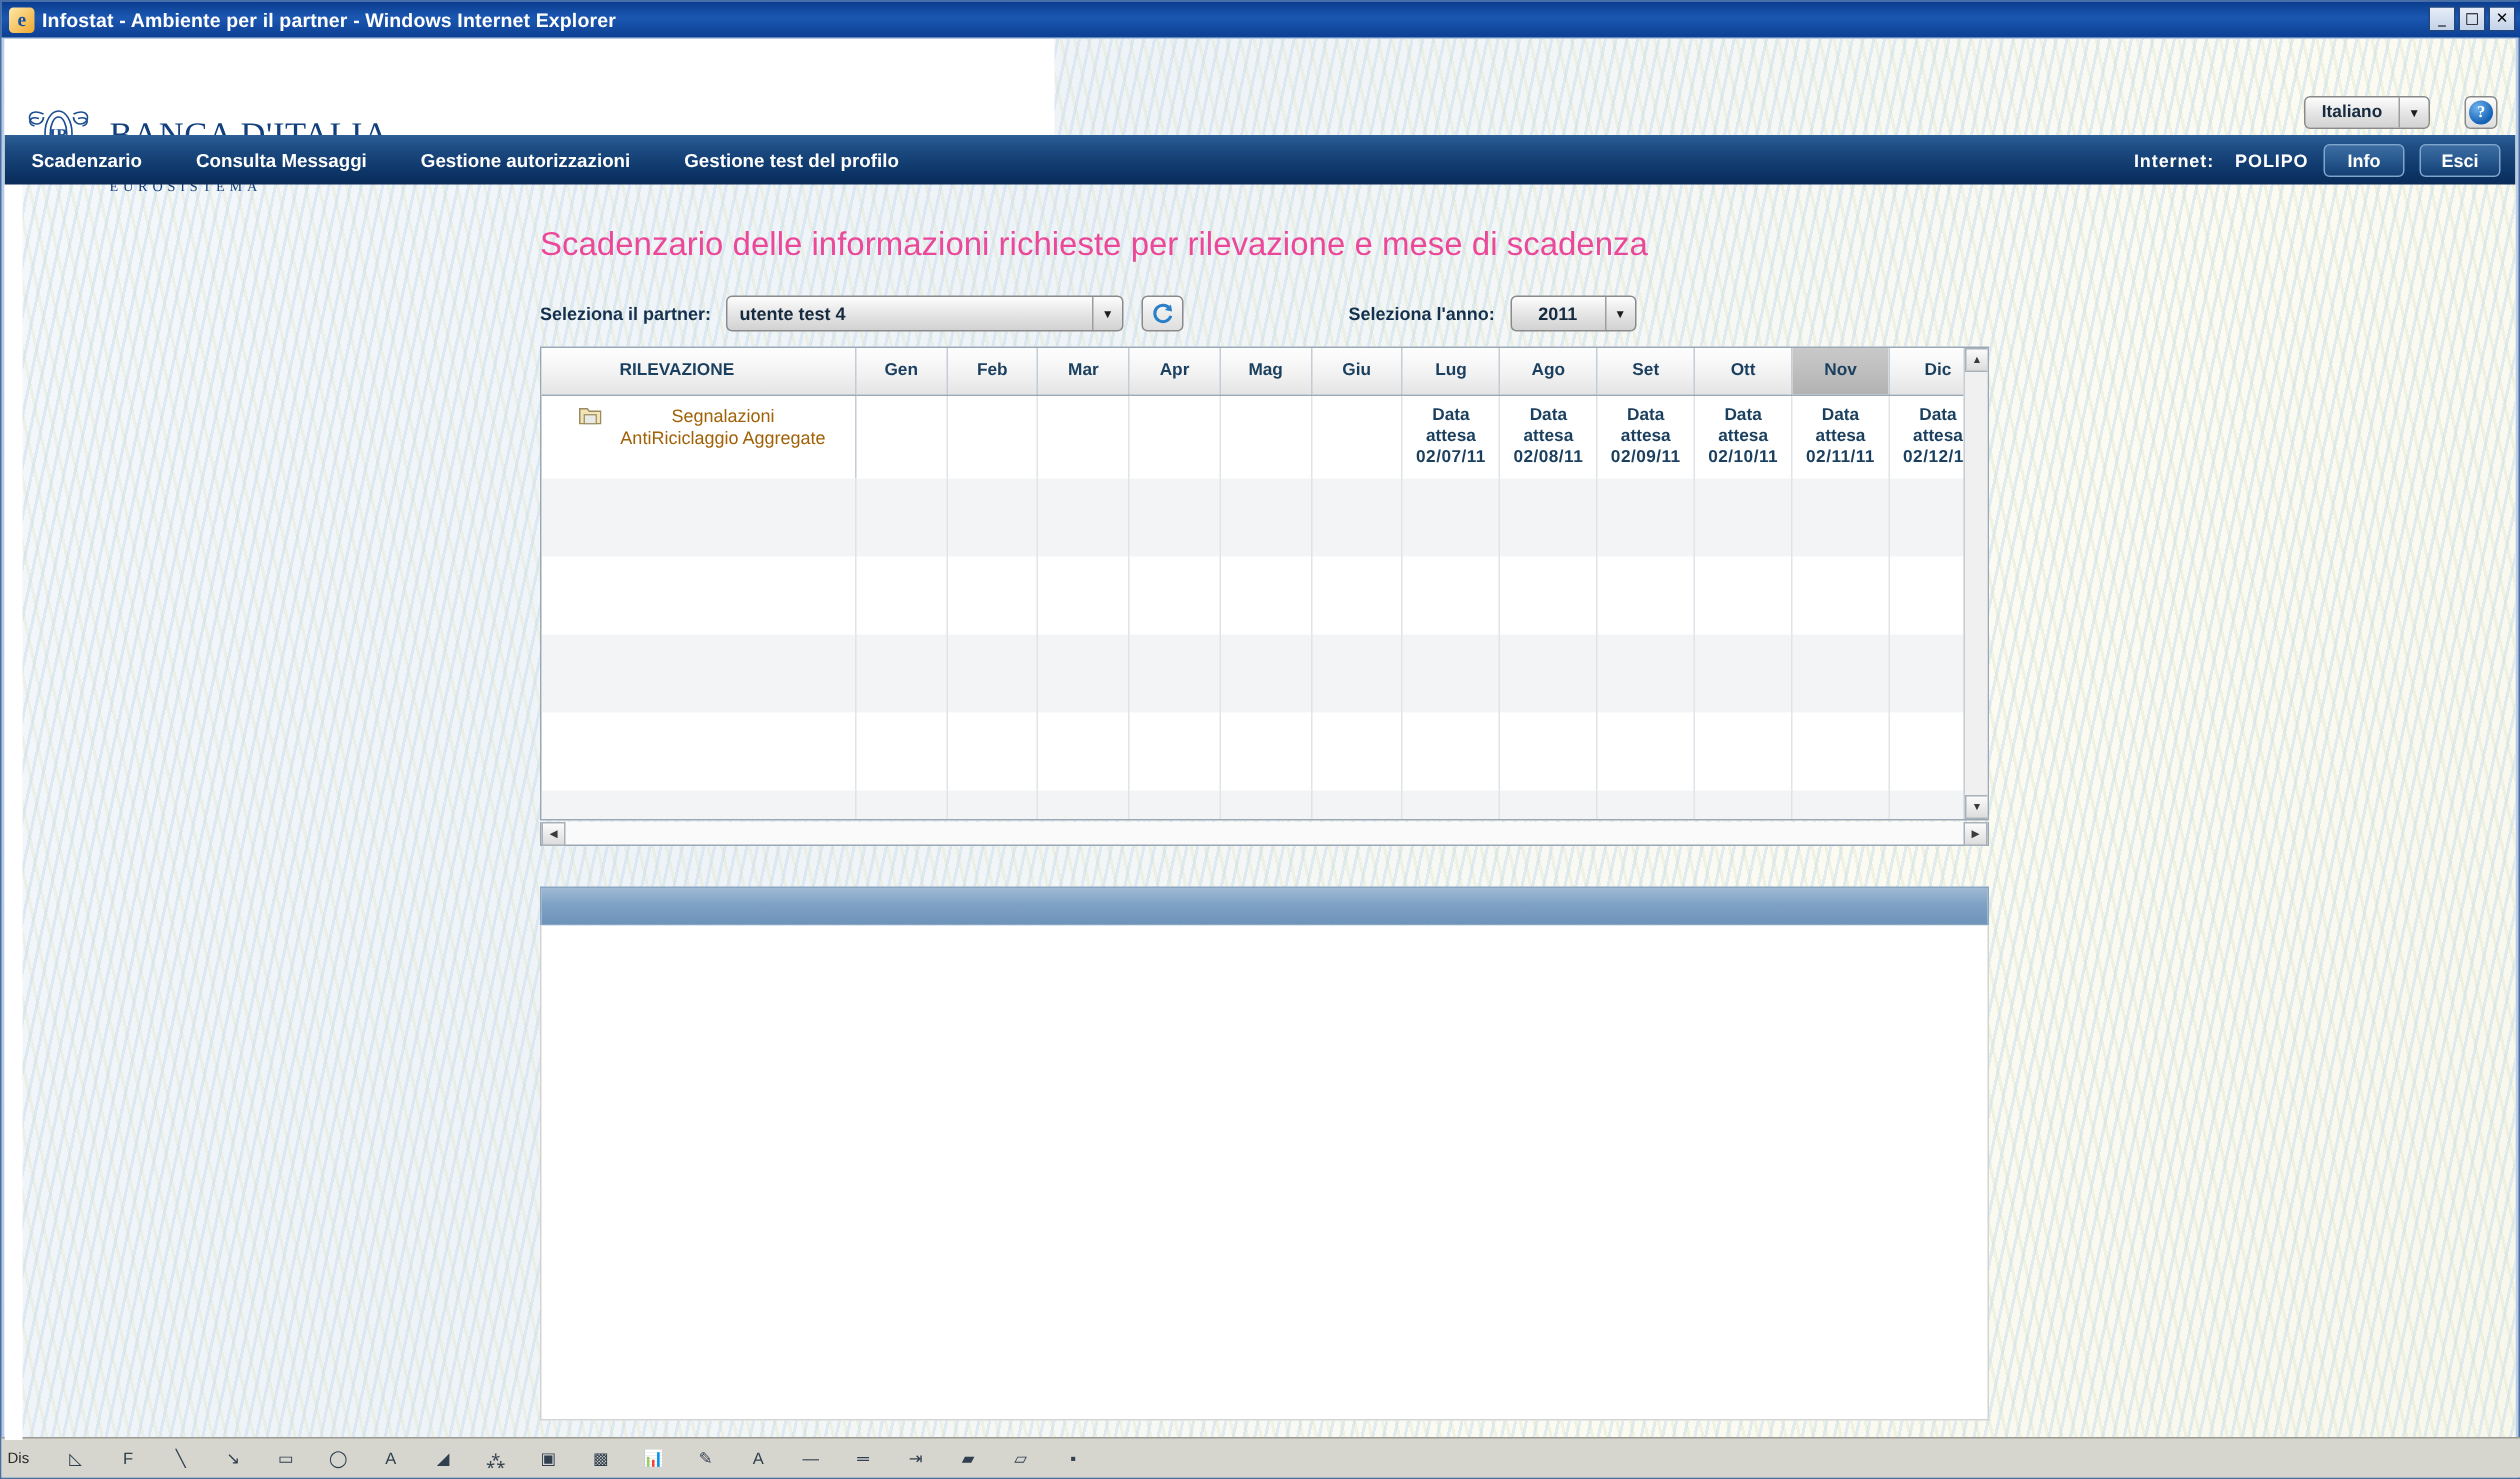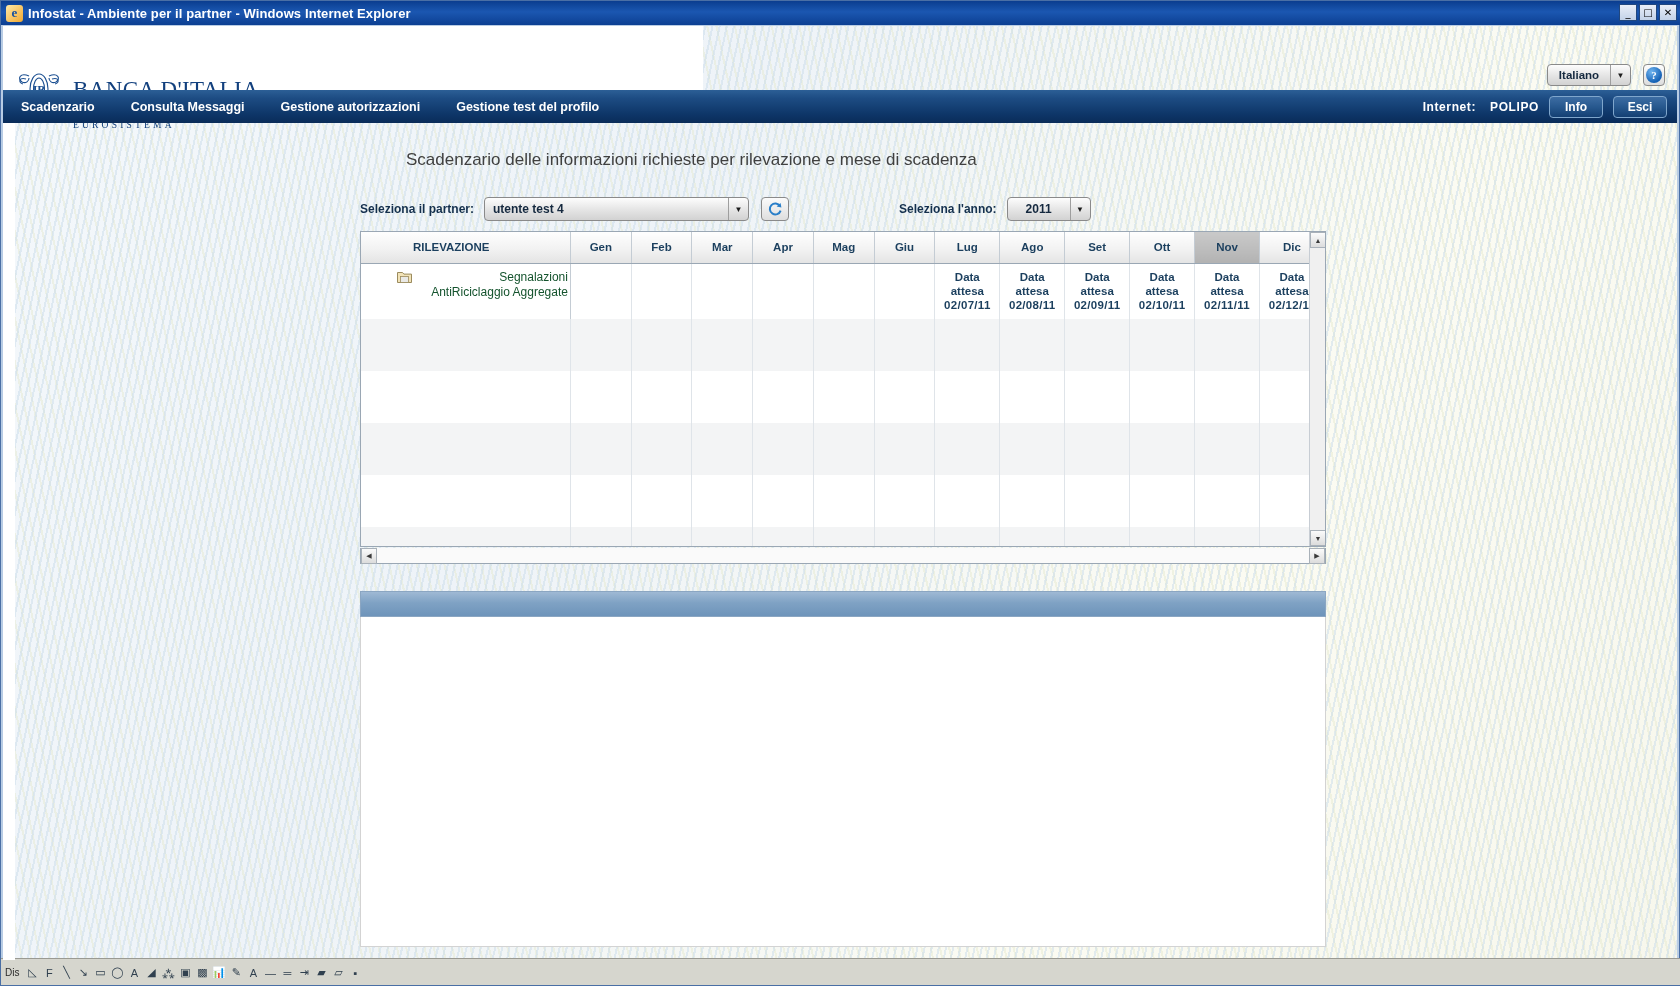--- a/index.html
+++ b/index.html
@@ -94,21 +94,21 @@
     line-height: 1;
     margin-top: 31px;
   }
   #logo-text-small {
     color: #12407e; font-size: 9.5px; letter-spacing: 3.2px;
     font-family: "Liberation Serif", serif;
     margin-top: 19px;
   }
   #lang-area {
     position: absolute; right: 12px; top: 38px;
-    display: flex; align-items: center; gap: 12px;
+    display: flex; align-items: center; gap: 23px;
   }
   .combo {
     display: flex; align-items: stretch;
     background: linear-gradient(180deg,#fdfdfd 0%,#e6e6e6 50%,#d2d2d2 100%);
     border: 1px solid #8a8a8a; border-radius: 4px;
     height: 22px; min-width: 84px;
   }
   .combo-label {
     flex: 1; display: flex; align-items: center; justify-content: center;
     font-size: 11.5px; font-weight: bold; color: #15293f;
@@ -160,24 +160,23 @@
     background: linear-gradient(180deg,#3d6da3 0%,#27588e 50%,#143f73 100%);
     color: #ffffff; font-size: 12px; font-weight: bold;
     height: 22px; min-width: 54px;
     display: flex; align-items: center; justify-content: center;
     padding: 5px 12px;
   }
 
   
   #page-title {
     position: absolute; left: 357px; top: 124px;
-    font-size: 17px; color: #404040;
+    font-size: 22px; color: #ec4899;
     z-index: 4; white-space: nowrap;
     font-family: "Liberation Sans", sans-serif;
-    padding-left: 46px;
   }
 
   
   #filters {
     position: absolute; left: 357px; top: 170px;
     width: 970px; height: 26px;
     z-index: 4;
     display: flex; align-items: center;
   }
   .flabel {
@@ -231,22 +230,22 @@
   #grid td {
     border-right: 1px solid #dfe4e9;
     vertical-align: top;
     font-size: 11.5px; font-weight: bold; color: #1b3f5e;
     text-align: center;
     padding: 6px 2px;
     line-height: 1.25;
     height: 52px;
   }
   #grid td.rilevazione {
-    text-align: right; padding-left: 14px; font-weight: normal;
-    color: #14532d; font-size: 12px;
+    text-align: center; padding-left: 14px; font-weight: normal;
+    color: #a16207; font-size: 12px;
     border-right: 1px solid #c4ccd4;
   }
   .folder-icon {
     display: inline-block; width: 15px; height: 13px;
     vertical-align: -2px; margin-right: 6px; position: relative;
   }
   .rilev-text { display: inline-block; width: 150px; vertical-align: top; }
   .filler-row td { height: 27px; padding: 0; border-bottom: 0; }
   .filler-row.alt td { background: rgba(228,230,233,0.45); }
   .datacell .d1 { display: block; }
@@ -296,21 +295,21 @@
 
   
   #bottom-strip {
     position: absolute; left: 0; bottom: 0; width: 1680px; height: 27px;
     background: #d6d6ce;
     border-top: 1px solid #9a9a93;
     overflow: hidden;
   }
   #strip-inner {
     display: flex; align-items: center; height: 27px;
-    padding-left: 4px; gap: 1px;
+    padding-left: 4px; gap: 19px;
     font-size: 10px; color: #2a2a2a;
   }
   .strip-item {
     width: 16px; height: 16px;
     display: flex; align-items: center; justify-content: center;
     font-size: 11px; color: #30404f;
   }
   #strip-label { font-size: 10px; color: #2a2a2a; margin-right: 4px; }
 </style>
 </head>

